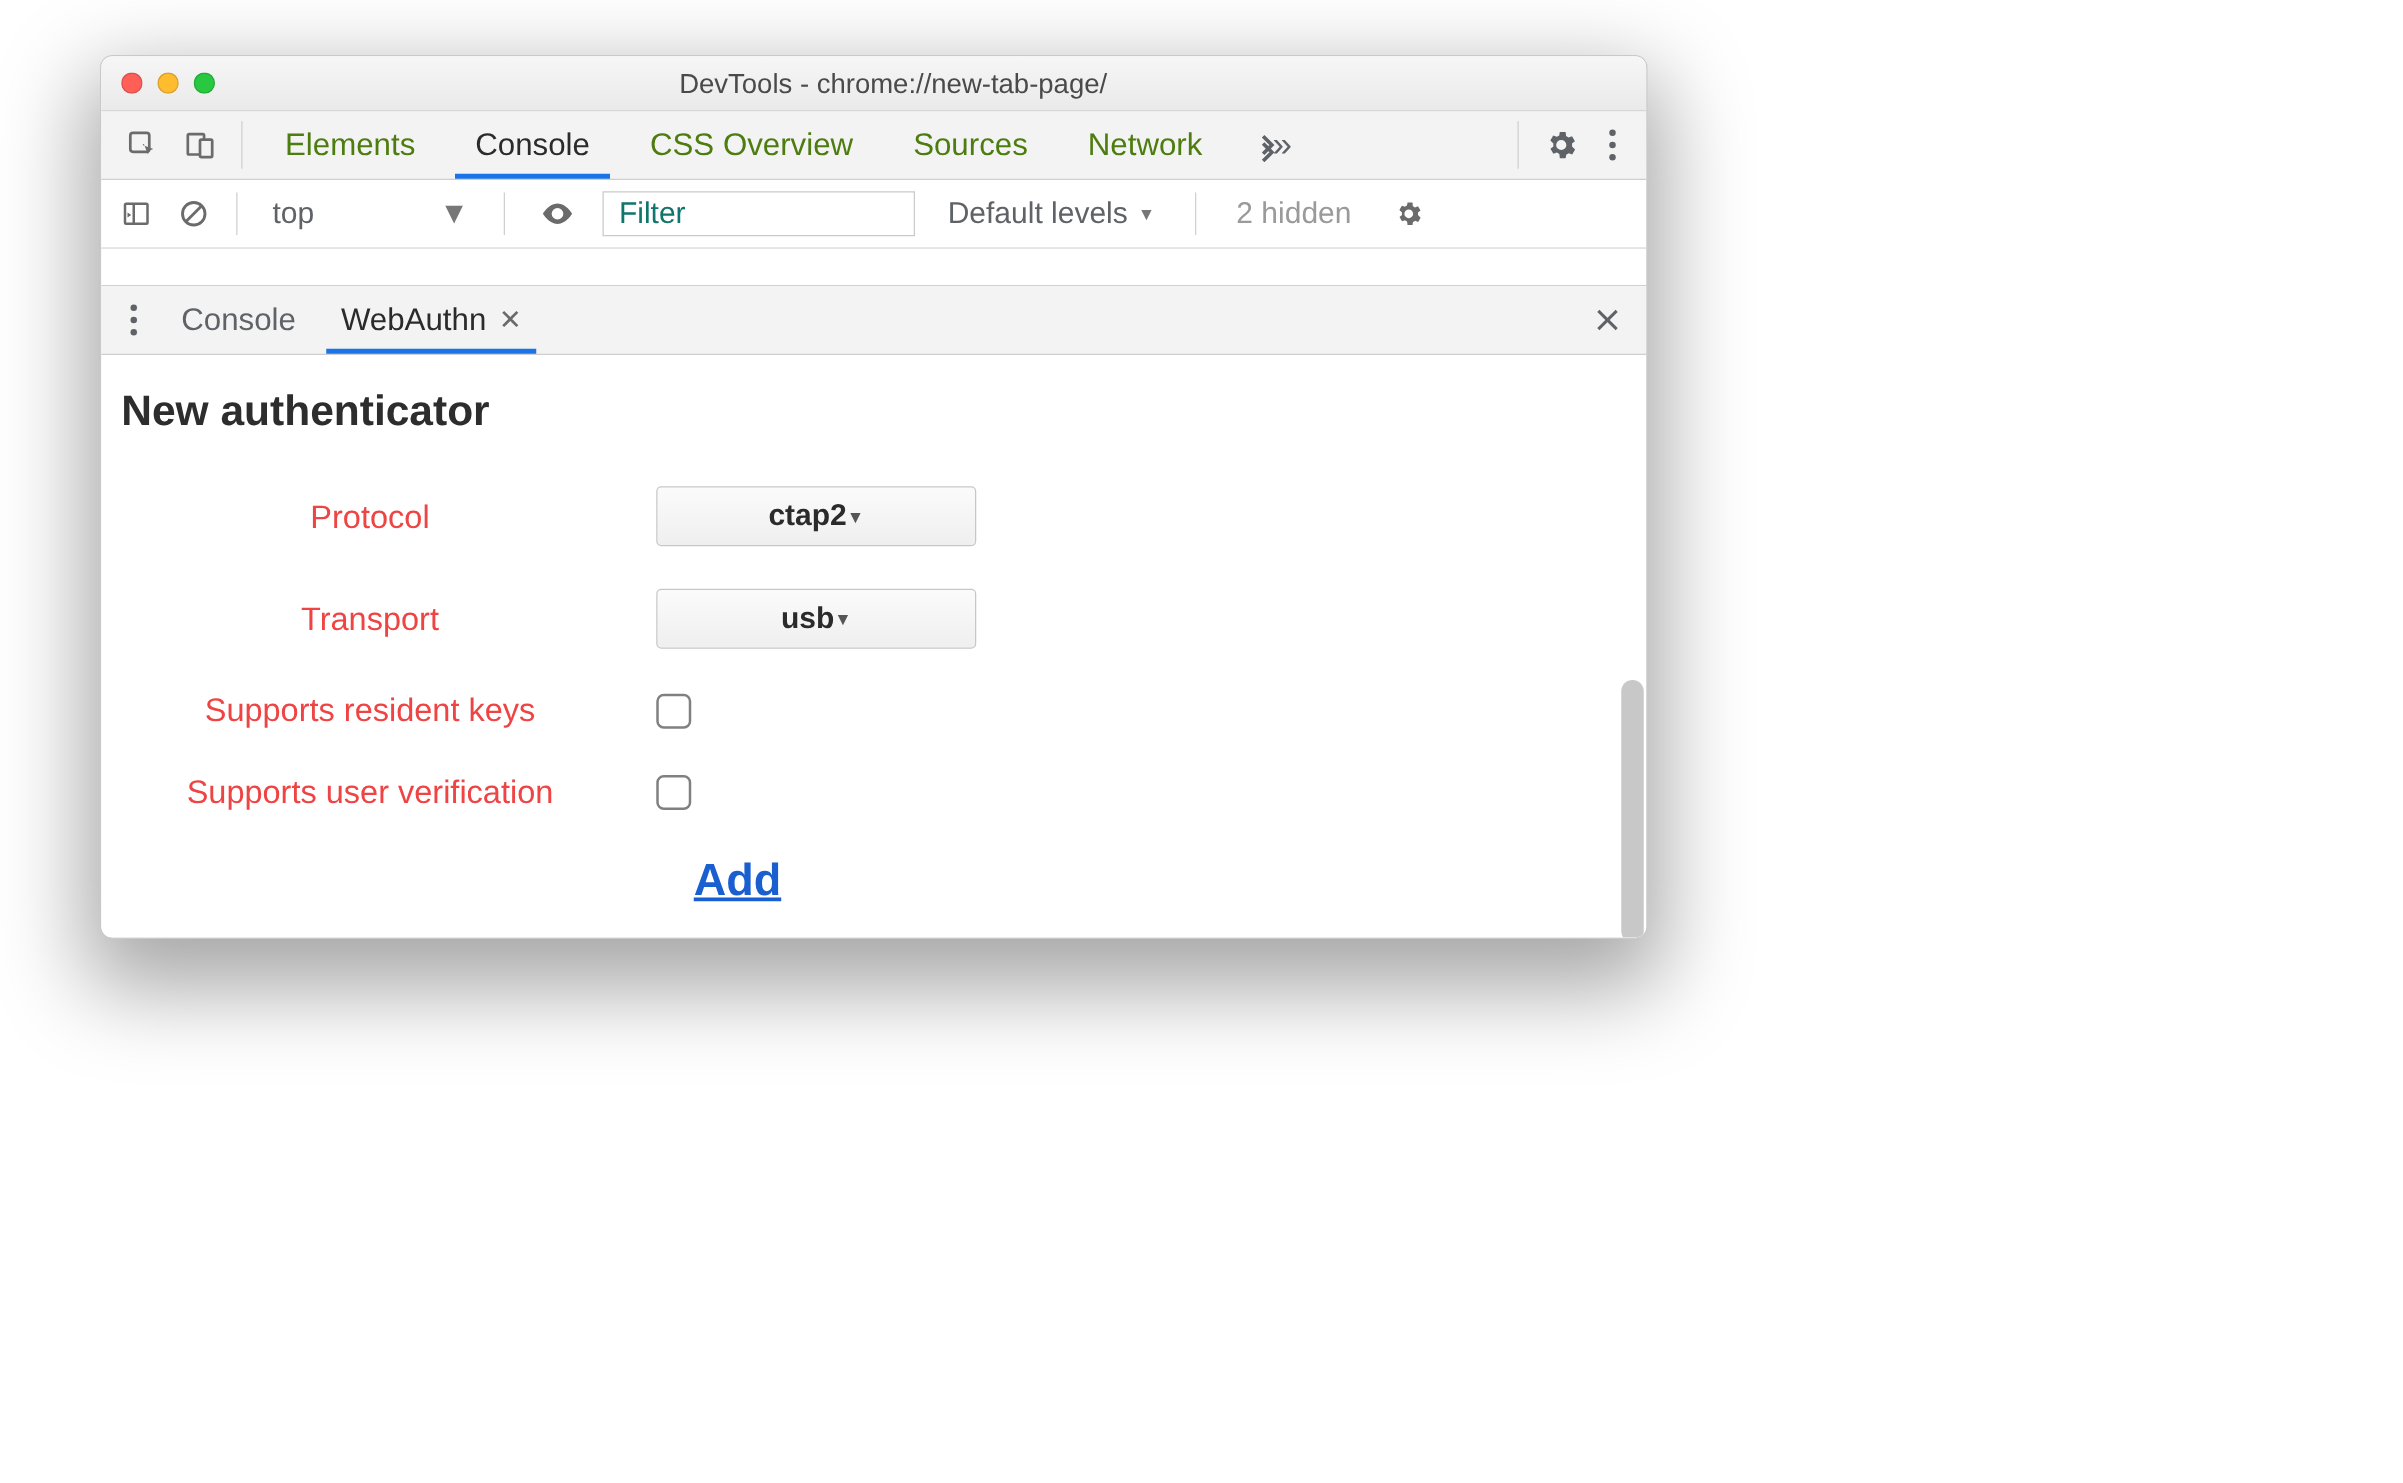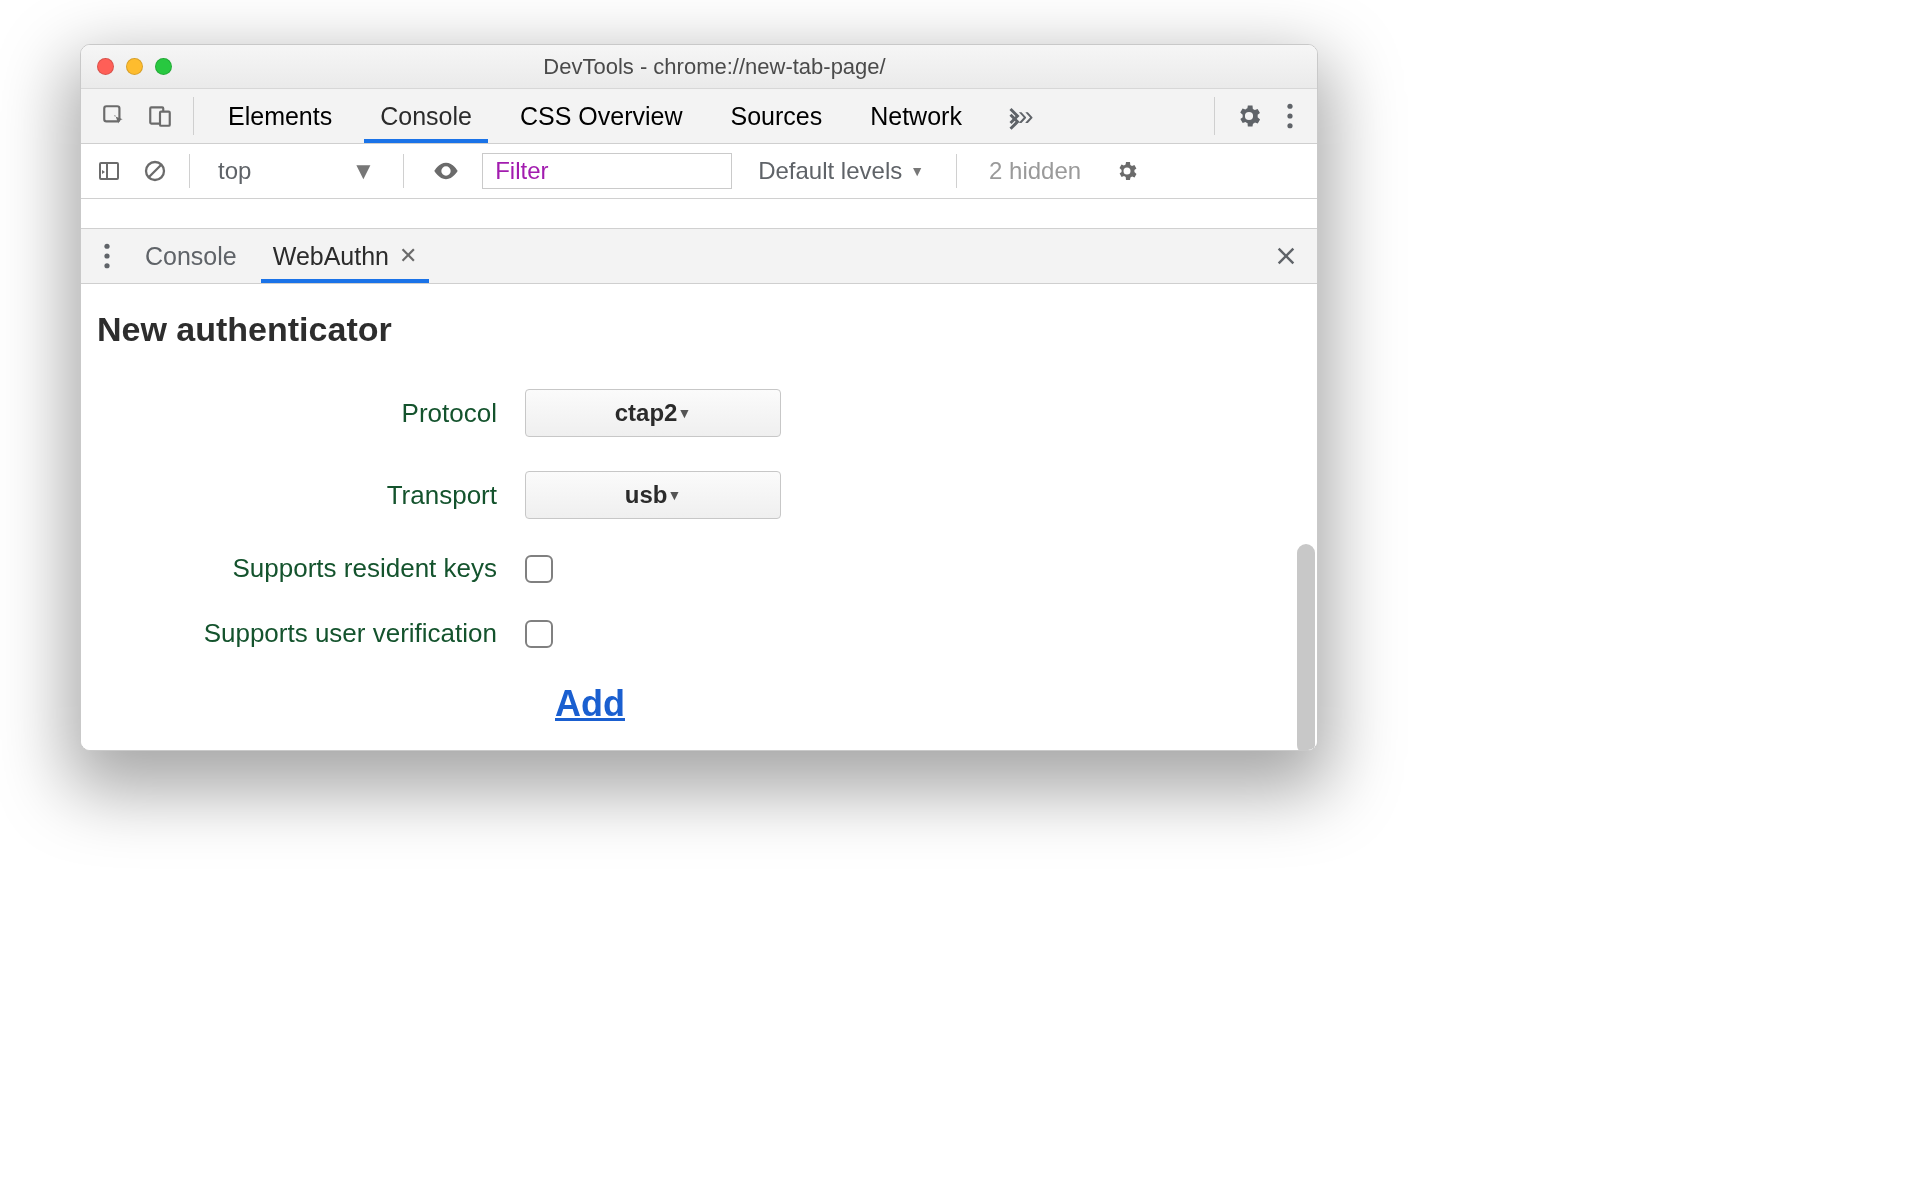--- a/index.html
+++ b/index.html
@@ -50,21 +50,21 @@
     padding: 0 10px;
   }
   .top-tabs .icon-btn {
     width:46px; display:flex; align-items:center; justify-content:center;
     color:#6b6b6b;
   }
   .vsep { width:1px; background:#cfcfcf; margin:8px 10px; }
   .tabgroup { display:flex; align-items:stretch; }
   .tab {
     padding: 0 24px; display:flex; align-items:center;
-    font-size:25px; color:#000000;
+    font-size:25px; color:#4d7c0f;
     position:relative;
   }
   .tab.active { color:#2b2b2b; }
   .tab.active::after {
     content:""; position:absolute; left:8px; right:8px; bottom:0;
     height:4px; background:#1a73e8;
   }
   .flex-spacer { flex:1; }
   .chev-more { display:flex; align-items:center; color:#5f6368; font-size:28px; padding:0 14px; }
   .gear-btn { display:flex; align-items:center; justify-content:center; width:48px; color:#5f6368; }
@@ -113,22 +113,22 @@
   .body-area {
     flex:1; background:#fff; position:relative; padding:26px 0 0 14px;
     overflow:hidden;
   }
   .section-title { font-size:34px; font-weight:700; color:#2d2d2d; margin-left:2px; }
   .form { margin-top:40px; }
   .form-row {
     display:flex; align-items:center; margin-bottom:34px;
   }
   .form-row .label {
-    width:430px; text-align:right; padding-right:28px;
-    font-size:26px; color:#14532d;
+    width:430px; text-align:center; padding-right:28px;
+    font-size:26px; color:#ef4444;
   }
   .select-box {
     width:256px; height:48px; border:1px solid #c7c7c7; border-radius:4px;
     background:linear-gradient(#fbfbfb,#efefef);
     display:flex; align-items:center; justify-content:center;
     padding:0 14px; font-size:24px; color:#2b2b2b;font-weight:bold;
   }
   .select-box .caret { color:#555; font-size:14px; }
   .checkbox {
     width:28px; height:28px; border:2px solid #808080; border-radius:6px; background:#fff;
@@ -221,21 +221,21 @@
       <span>top</span>
       <span class="caret">▼</span>
     </div>
     <div class="ct-sep"></div>
     <div class="eye">
       <svg width="28" height="28" viewBox="0 0 24 24" fill="#6b6b6b">
           <path d="M12 5C6 5 2 12 2 12s4 7 10 7 10-7 10-7-4-7-10-7zm0 11a4 4 0 114-4 4 4 0 01-4 4z"></path>
         </svg>
     </div>
     <div class="filter-input">
-      <span style="color:#a21caf">Filter</span>
+      <span style="color:#0f766e">Filter</span>
     </div>
     <div class="levels">
       <span>Default levels</span>
       <span class="caret" style="font-size:14px;color:#777">▼</span>
     </div>
     <div class="ct-sep"></div>
     <div class="hidden-count">2 hidden</div>
     <div class="mini-gear">
       <svg width="24" height="24" viewBox="0 0 24 24" fill="#6b6b6b">
           <path d="M19.4 13a7.5 7.5 0 000-2l2-1.6-2-3.4-2.4.9a7.5 7.5 0 00-1.7-1L15 3h-4l-.4 2.4a7.5 7.5 0 00-1.7 1l-2.4-.9-2 3.4L6.6 11a7.5 7.5 0 000 2l-2 1.6 2 3.4 2.4-.9a7.5 7.5 0 001.7 1L11 21h4l.4-2.4a7.5 7.5 0 001.7-1l2.4.9 2-3.4zM12 15.5A3.5 3.5 0 1115.5 12 3.5 3.5 0 0112 15.5z"></path>

